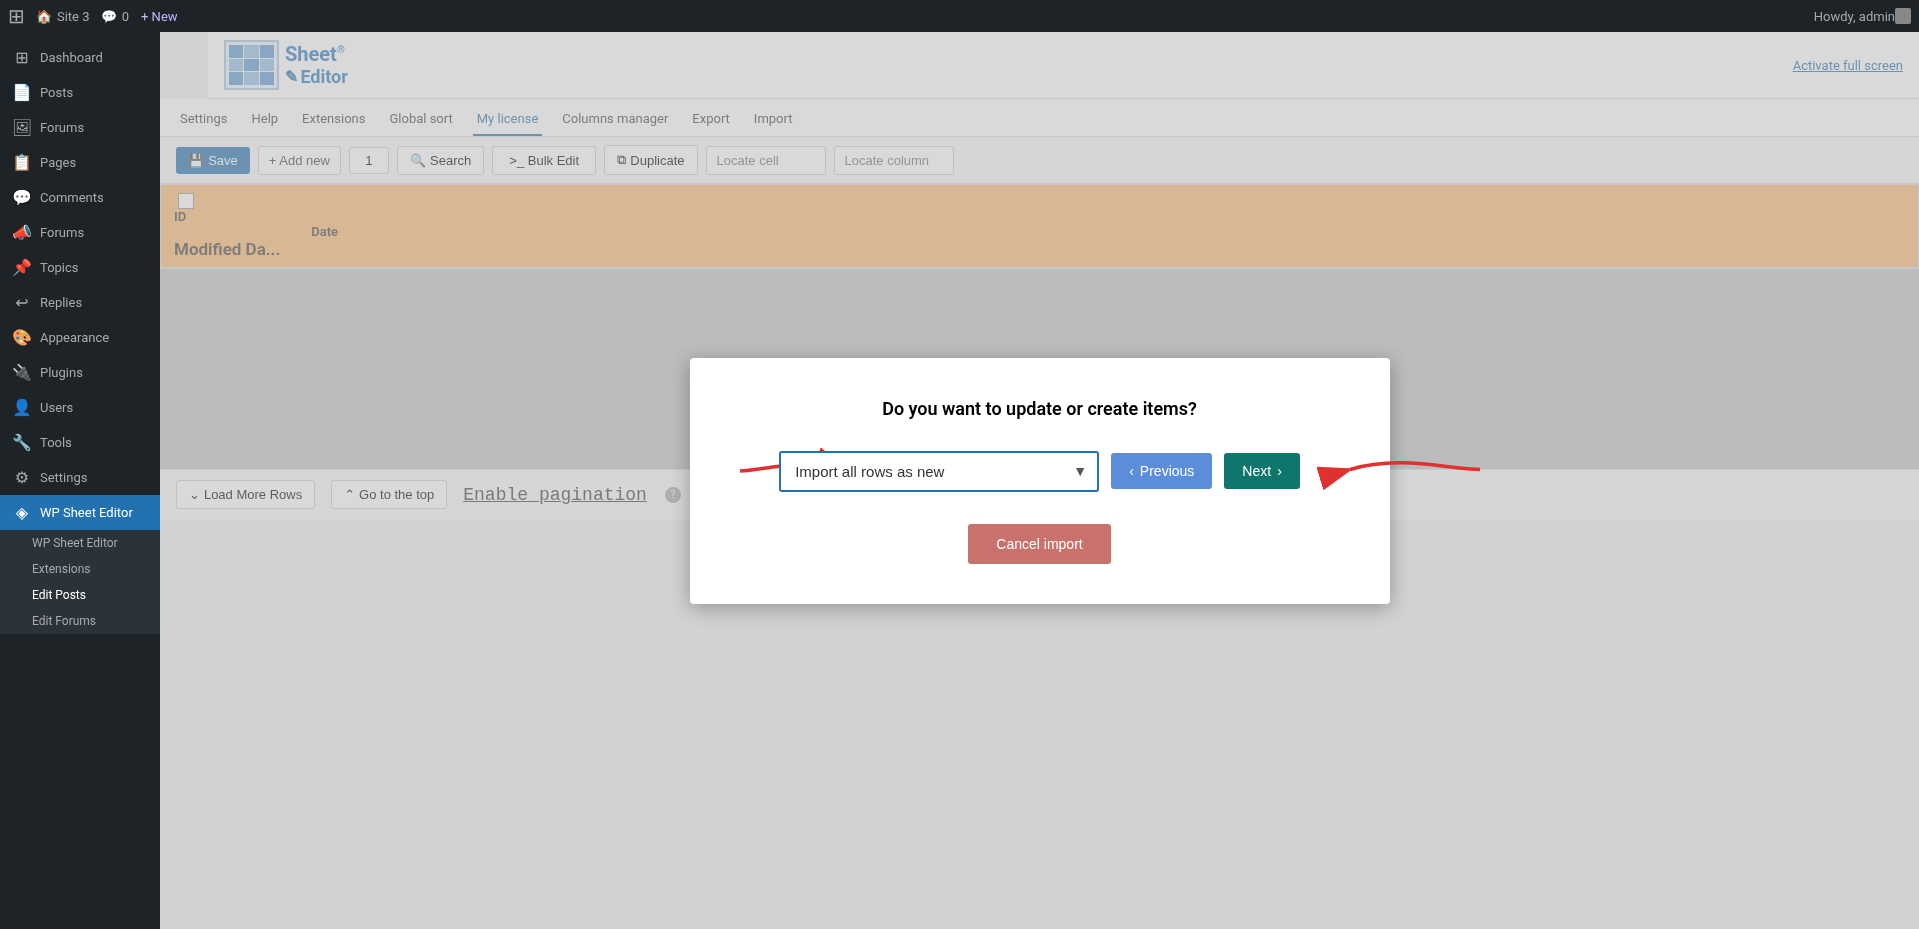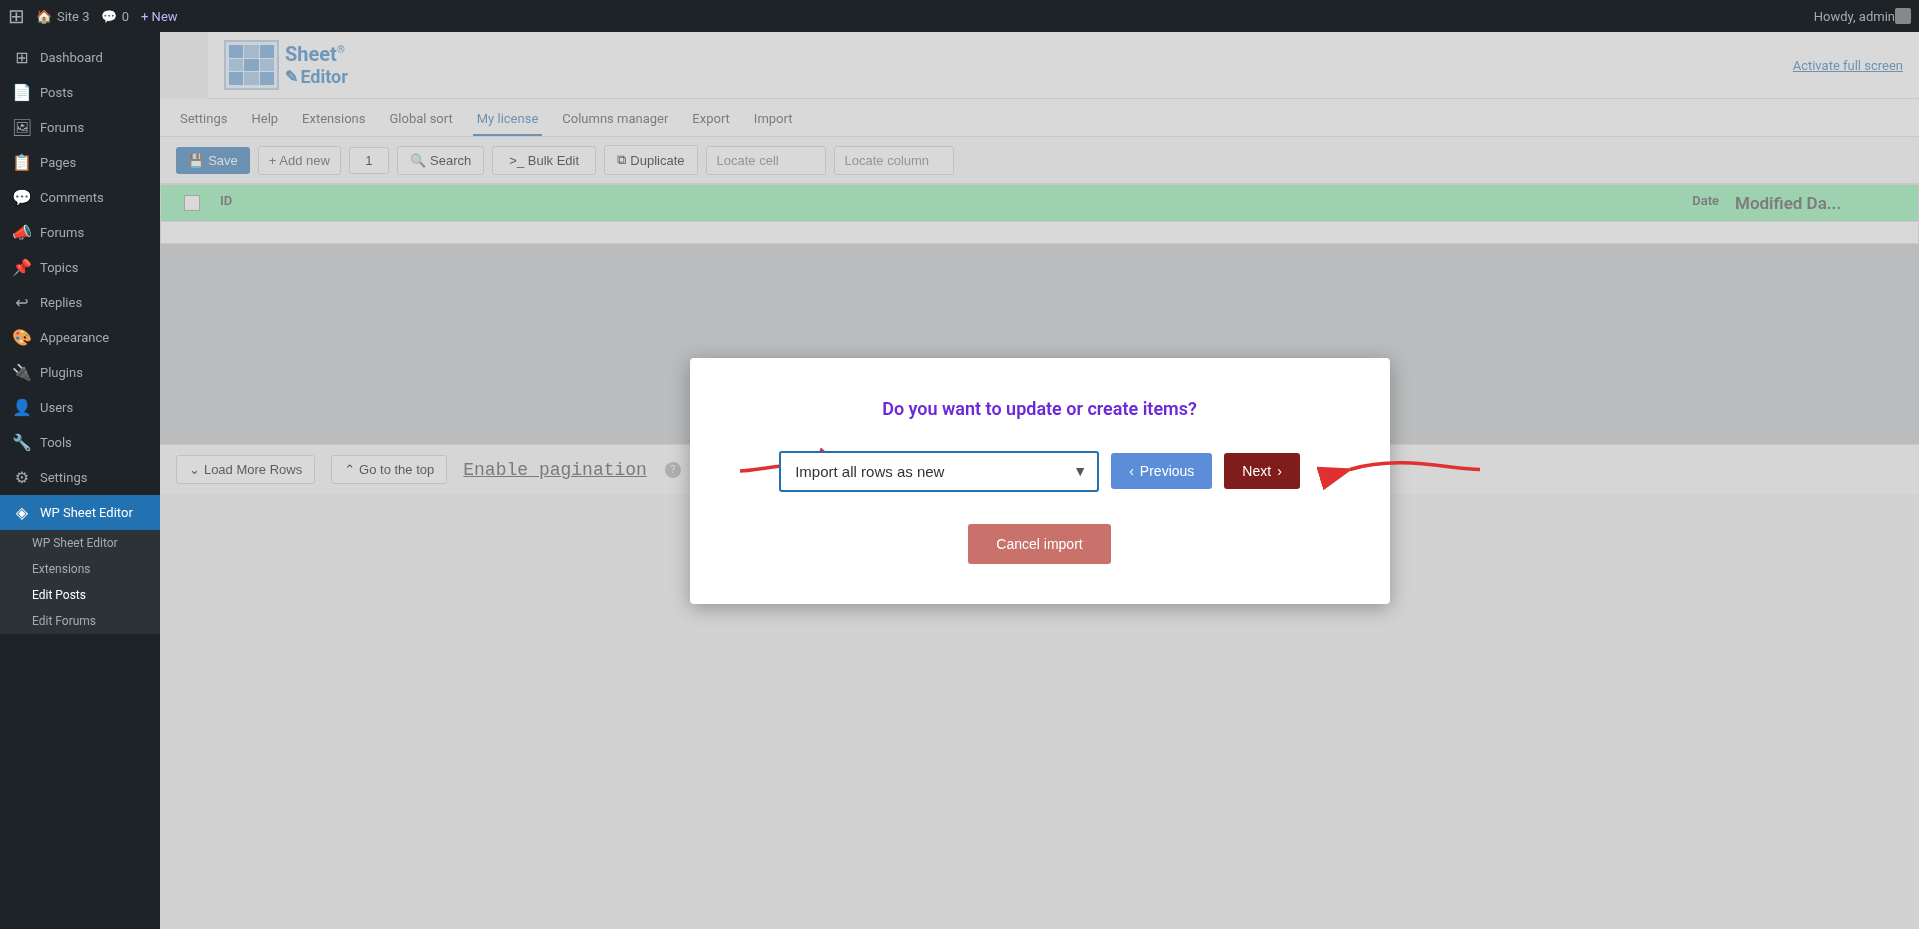--- a/index.html
+++ b/index.html
@@ -258,21 +258,21 @@
       padding: 40px 60px;
       min-width: 700px;
       max-width: 800px;
       box-shadow: 0 4px 20px rgba(0,0,0,0.3);
       position: relative;
     }
     .modal-title {
       text-align: center;
       font-size: 18px;
       font-weight: 600;
-      color: #6d28d9;
+      color: #000000;
       margin-bottom: 32px;
     }
     .modal-select-row {
       display: flex;
       align-items: center;
       justify-content: center;
       gap: 12px;
       margin-bottom: 32px;
       position: relative;
     }
@@ -305,21 +305,21 @@
       border: none;
       padding: 10px 18px;
       border-radius: 3px;
       cursor: pointer;
       font-size: 14px;
       display: flex;
       align-items: center;
       gap: 6px;
     }
     .btn-next {
-      background: #7f1d1d;
+      background: #0f766e;
       color: #fff;
       border: none;
       padding: 10px 18px;
       border-radius: 3px;
       cursor: pointer;
       font-size: 14px;
       display: flex;
       align-items: center;
       gap: 6px;
     }
@@ -362,23 +362,24 @@
     
     .table-area {
       background: #fff;
       border: 1px solid #ddd;
       margin: 0;
       overflow: hidden;
       min-height: 60px;
     }
     .table-row-header {
       display: flex;
-      background: #86efac;
+      background: #fdba74;
       border-bottom: 1px solid #ddd;
-      padding: 8px 11px;
+      padding: 8px 5px;
+      flex-direction: column;
     }
     .col-check { width: 40px; display: flex; align-items: center; justify-content: center; }
     .col-id { width: 80px; padding: 0 8px; font-weight: 600; font-size: 13px; color: #444; }
     .col-spacer { flex: 1; }
     .col-date { width: 180px; padding: 0 8px; font-weight: 600; font-size: 13px; color: #444; text-align: right; }
     .col-modified { width: 180px; padding: 0 8px; font-weight: 600; font-size: 17px; color: #444; }
 
     .check-box {
       width: 16px; height: 16px;
       border: 1px solid #999;

